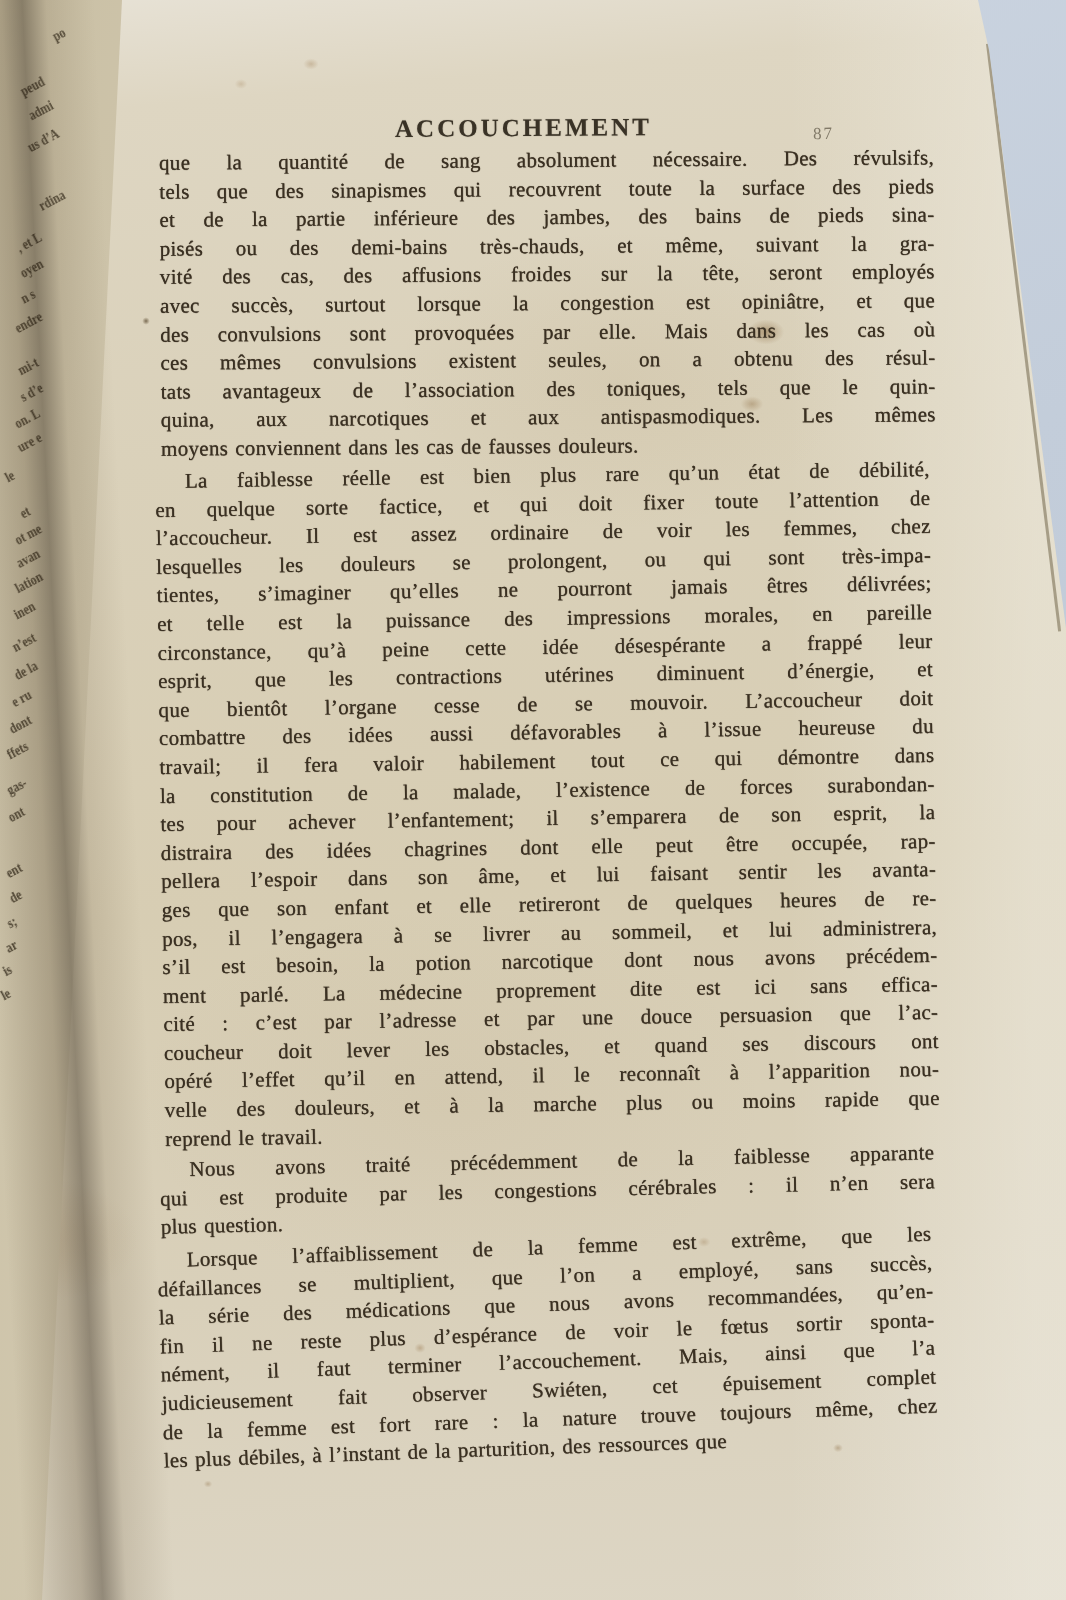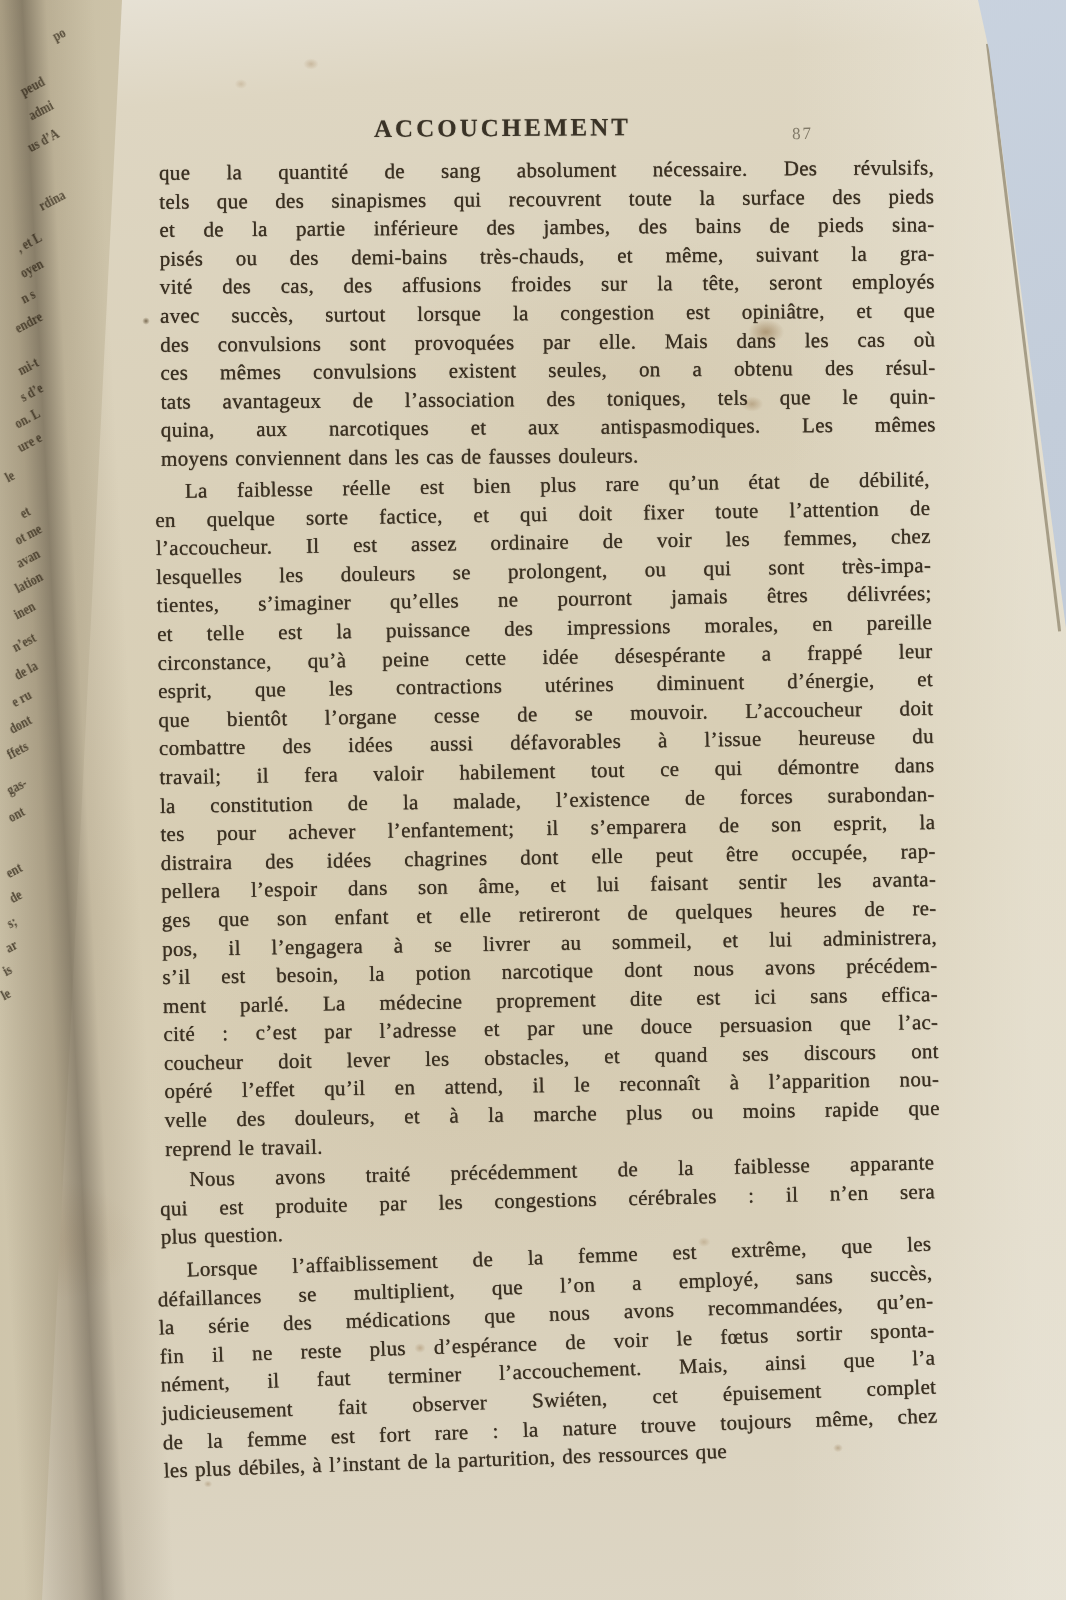--- a/index.html
+++ b/index.html
@@ -67,36 +67,36 @@
       rgba(120,104,78,0) 100%);
     pointer-events:none;
   }
   
   .page-edge{
     position:absolute;left:986px;top:44px;width:3px;height:592px;
     background:rgba(150,140,116,.8);
     transform:rotate(-7deg);transform-origin:top left;
   }
   
-  .header{position:absolute;left:148px;top:114px;width:775px;height:42px;text-decoration:underline;}
+  .header{position:absolute;left:169px;top:114px;width:775px;height:42px;text-decoration:underline;}
   .title{
     position:absolute;left:226px;top:0;
     font-size:25px;font-weight:bold;letter-spacing:3px;
     color:rgba(47,40,28,.88);
     text-shadow:0 0 1px rgba(47,40,28,.5);
     transform:rotate(-.4deg);
   }
   .pagenum{
     position:absolute;left:644px;top:10px;
     font-size:17px;color:rgba(105,97,80,.8);
     letter-spacing:2px;transform:rotate(-2deg);
     font-feature-settings:"onum";
   }
   
-  .text-col{position:absolute;left:160px;top:156px;width:775px;}
+  .text-col{position:absolute;left:160px;top:146px;width:775px;}
   .para{margin:0;}
   .line{
     font-size:21px;line-height:28.6px;
     color:#3a3022;
     text-shadow:0 0 .7px rgba(58,48,34,.8), .4px .4px .6px rgba(58,48,34,.3);
     word-spacing:1.5px;letter-spacing:.3px;
     text-align:justify;text-align-last:justify;
     white-space:normal;
   }
   .line.last{text-align-last:left;}

